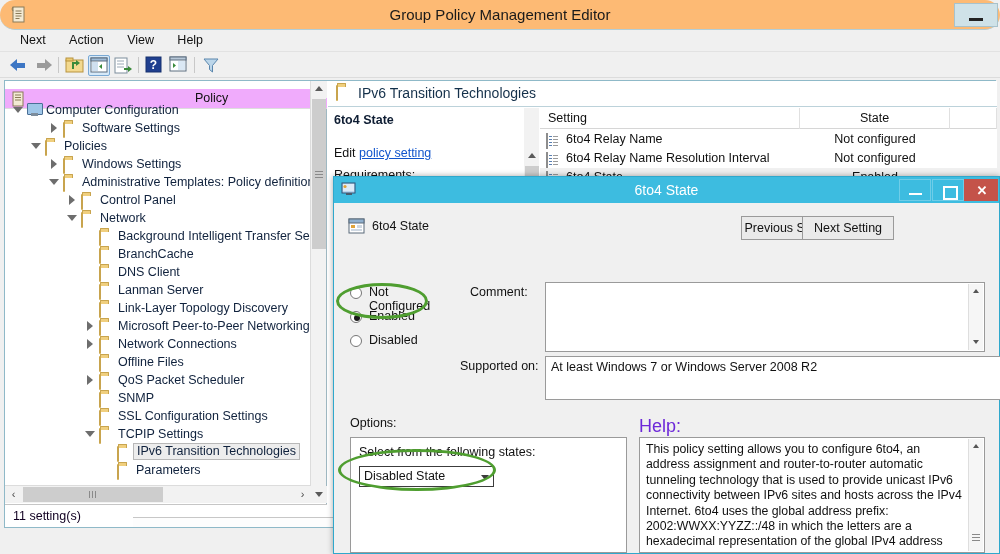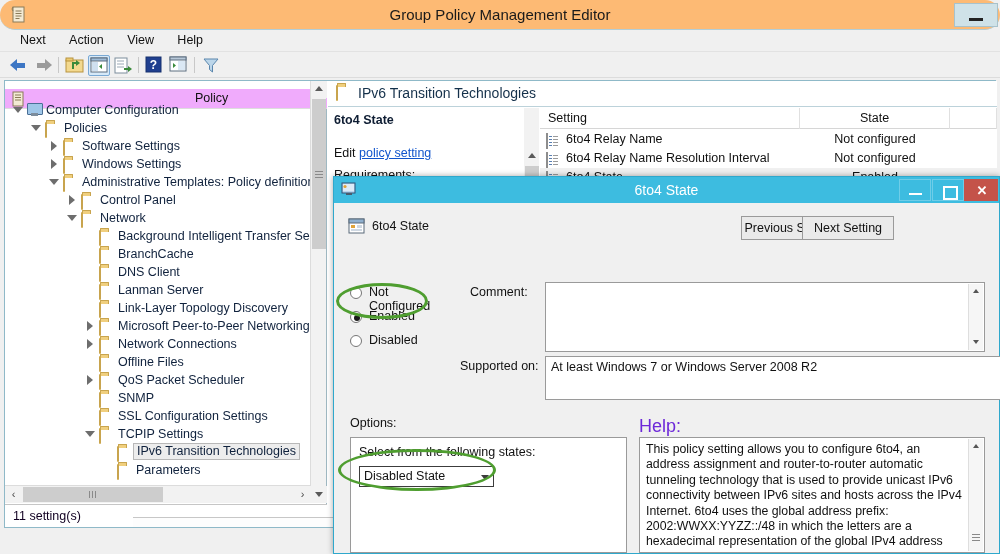--- a/index.html
+++ b/index.html
@@ -535,28 +535,28 @@
         <span class="col-label">Policy</span>
       </div>
 
       <div id="tree-scroll">
           <div class="tnode">
             <span class="exp expanded" style="left: 8px;"></span>
             <span class="fico" style="left: 22px;"><span class="monitor"></span></span>
             <span class="tlabel" style="left: 41px;">Computer Configuration</span>
           </div>
           <div class="tnode">
+            <span class="exp collapsed" style="left: 44px;"></span>
+            <span class="fico" style="left: 58px;"><span class="folder"></span></span>
+            <span class="tlabel" style="left: 77px;">Software Settings</span>
+          </div>
+          <div class="tnode">
             <span class="exp expanded" style="left: 26px;"></span>
             <span class="fico" style="left: 40px;"><span class="folder"></span></span>
             <span class="tlabel" style="left: 59px;">Policies</span>
-          </div>
-          <div class="tnode">
-            <span class="exp collapsed" style="left: 44px;"></span>
-            <span class="fico" style="left: 58px;"><span class="folder"></span></span>
-            <span class="tlabel" style="left: 77px;">Software Settings</span>
           </div>
           <div class="tnode">
             <span class="exp collapsed" style="left: 44px;"></span>
             <span class="fico" style="left: 58px;"><span class="folder"></span></span>
             <span class="tlabel" style="left: 77px;">Windows Settings</span>
           </div>
           <div class="tnode">
             <span class="exp expanded" style="left: 44px;"></span>
             <span class="fico" style="left: 58px;"><span class="folder"></span></span>
             <span class="tlabel" style="left: 77px;">Administrative Templates: Policy definition</span>

